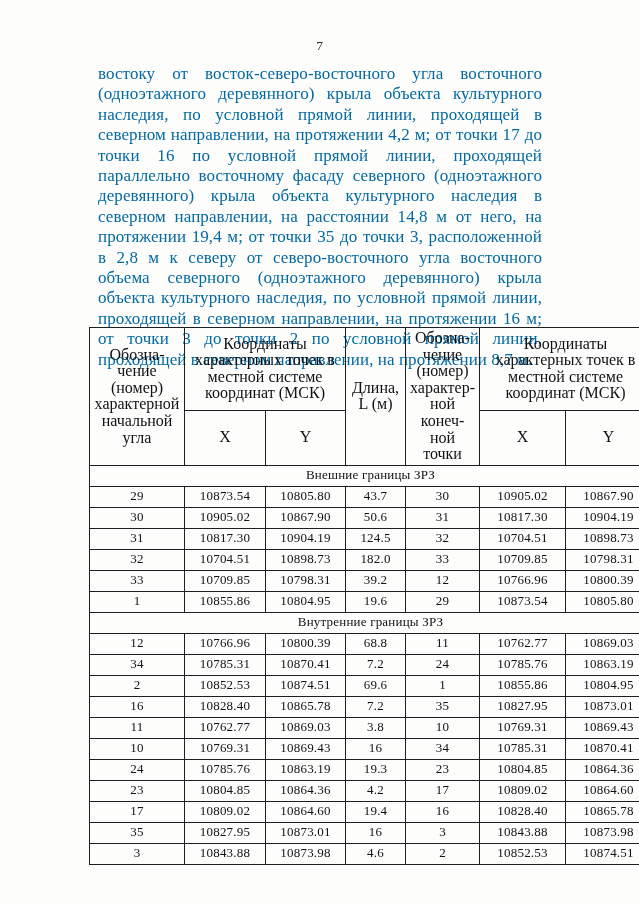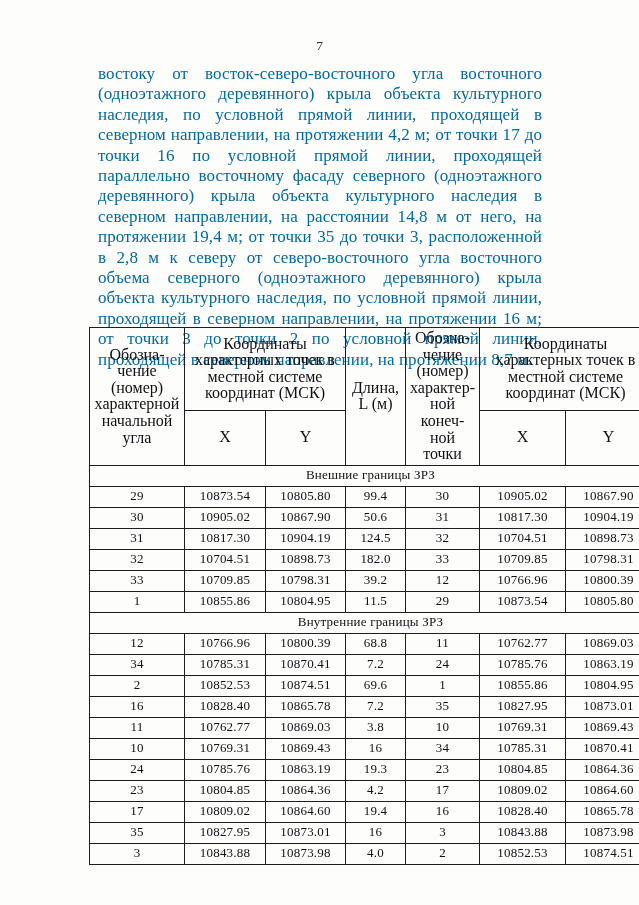--- a/index.html
+++ b/index.html
@@ -128,21 +128,21 @@
       </tr>
     </thead>
     <tbody>
         <tr class="section-row">
           <td colspan="7">Внешние границы ЗРЗ</td>
         </tr>
         <tr>
           <td>29</td>
           <td>10873.54</td>
           <td>10805.80</td>
-          <td>99.4</td>
+          <td>43.7</td>
           <td>30</td>
           <td>10905.02</td>
           <td>10867.90</td>
         </tr>
         <tr>
           <td>30</td>
           <td>10905.02</td>
           <td>10867.90</td>
           <td>50.6</td>
           <td>31</td>
@@ -173,21 +173,21 @@
           <td>10798.31</td>
           <td>39.2</td>
           <td>12</td>
           <td>10766.96</td>
           <td>10800.39</td>
         </tr>
         <tr>
           <td>1</td>
           <td>10855.86</td>
           <td>10804.95</td>
-          <td>11.5</td>
+          <td>19.6</td>
           <td>29</td>
           <td>10873.54</td>
           <td>10805.80</td>
         </tr>
         <tr class="section-row">
           <td colspan="7">Внутренние границы ЗРЗ</td>
         </tr>
         <tr>
           <td>12</td>
           <td>10766.96</td>
@@ -275,21 +275,21 @@
           <td>10873.01</td>
           <td>16</td>
           <td>3</td>
           <td>10843.88</td>
           <td>10873.98</td>
         </tr>
         <tr>
           <td>3</td>
           <td>10843.88</td>
           <td>10873.98</td>
-          <td>4.0</td>
+          <td>4.6</td>
           <td>2</td>
           <td>10852.53</td>
           <td>10874.51</td>
         </tr>
       </tbody>
   </table>
 
 </div>
 
 </body></html>

